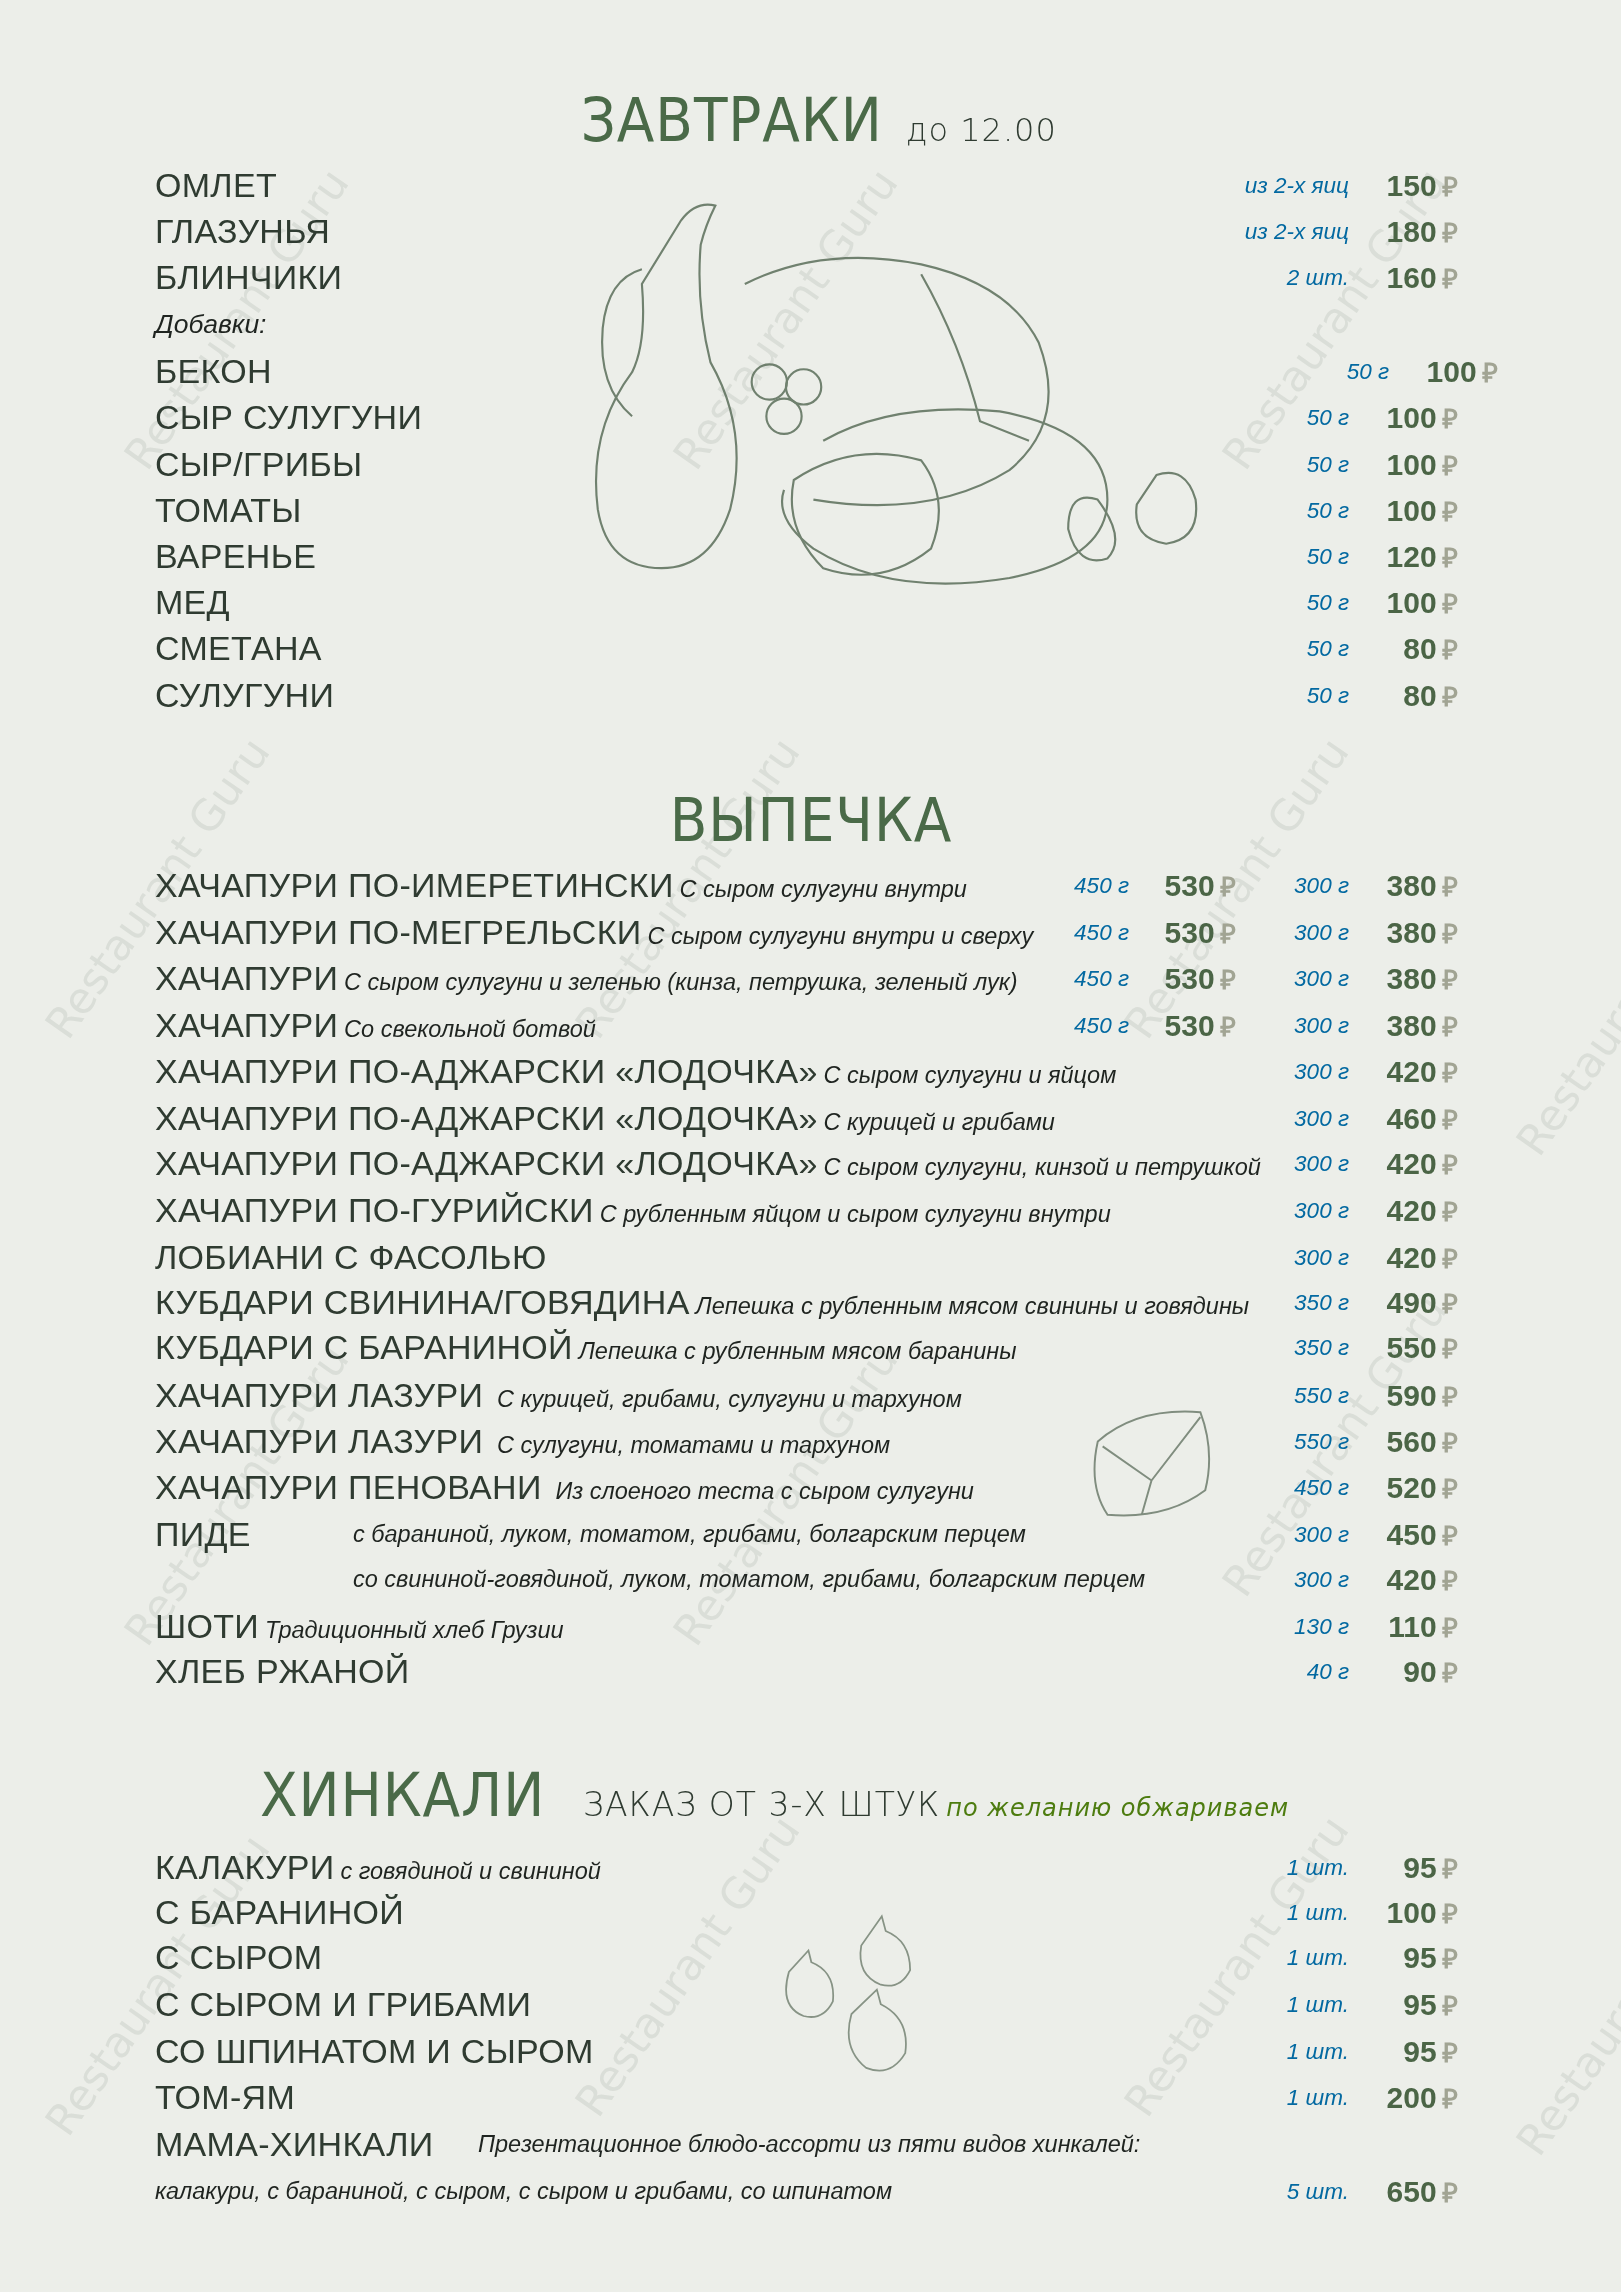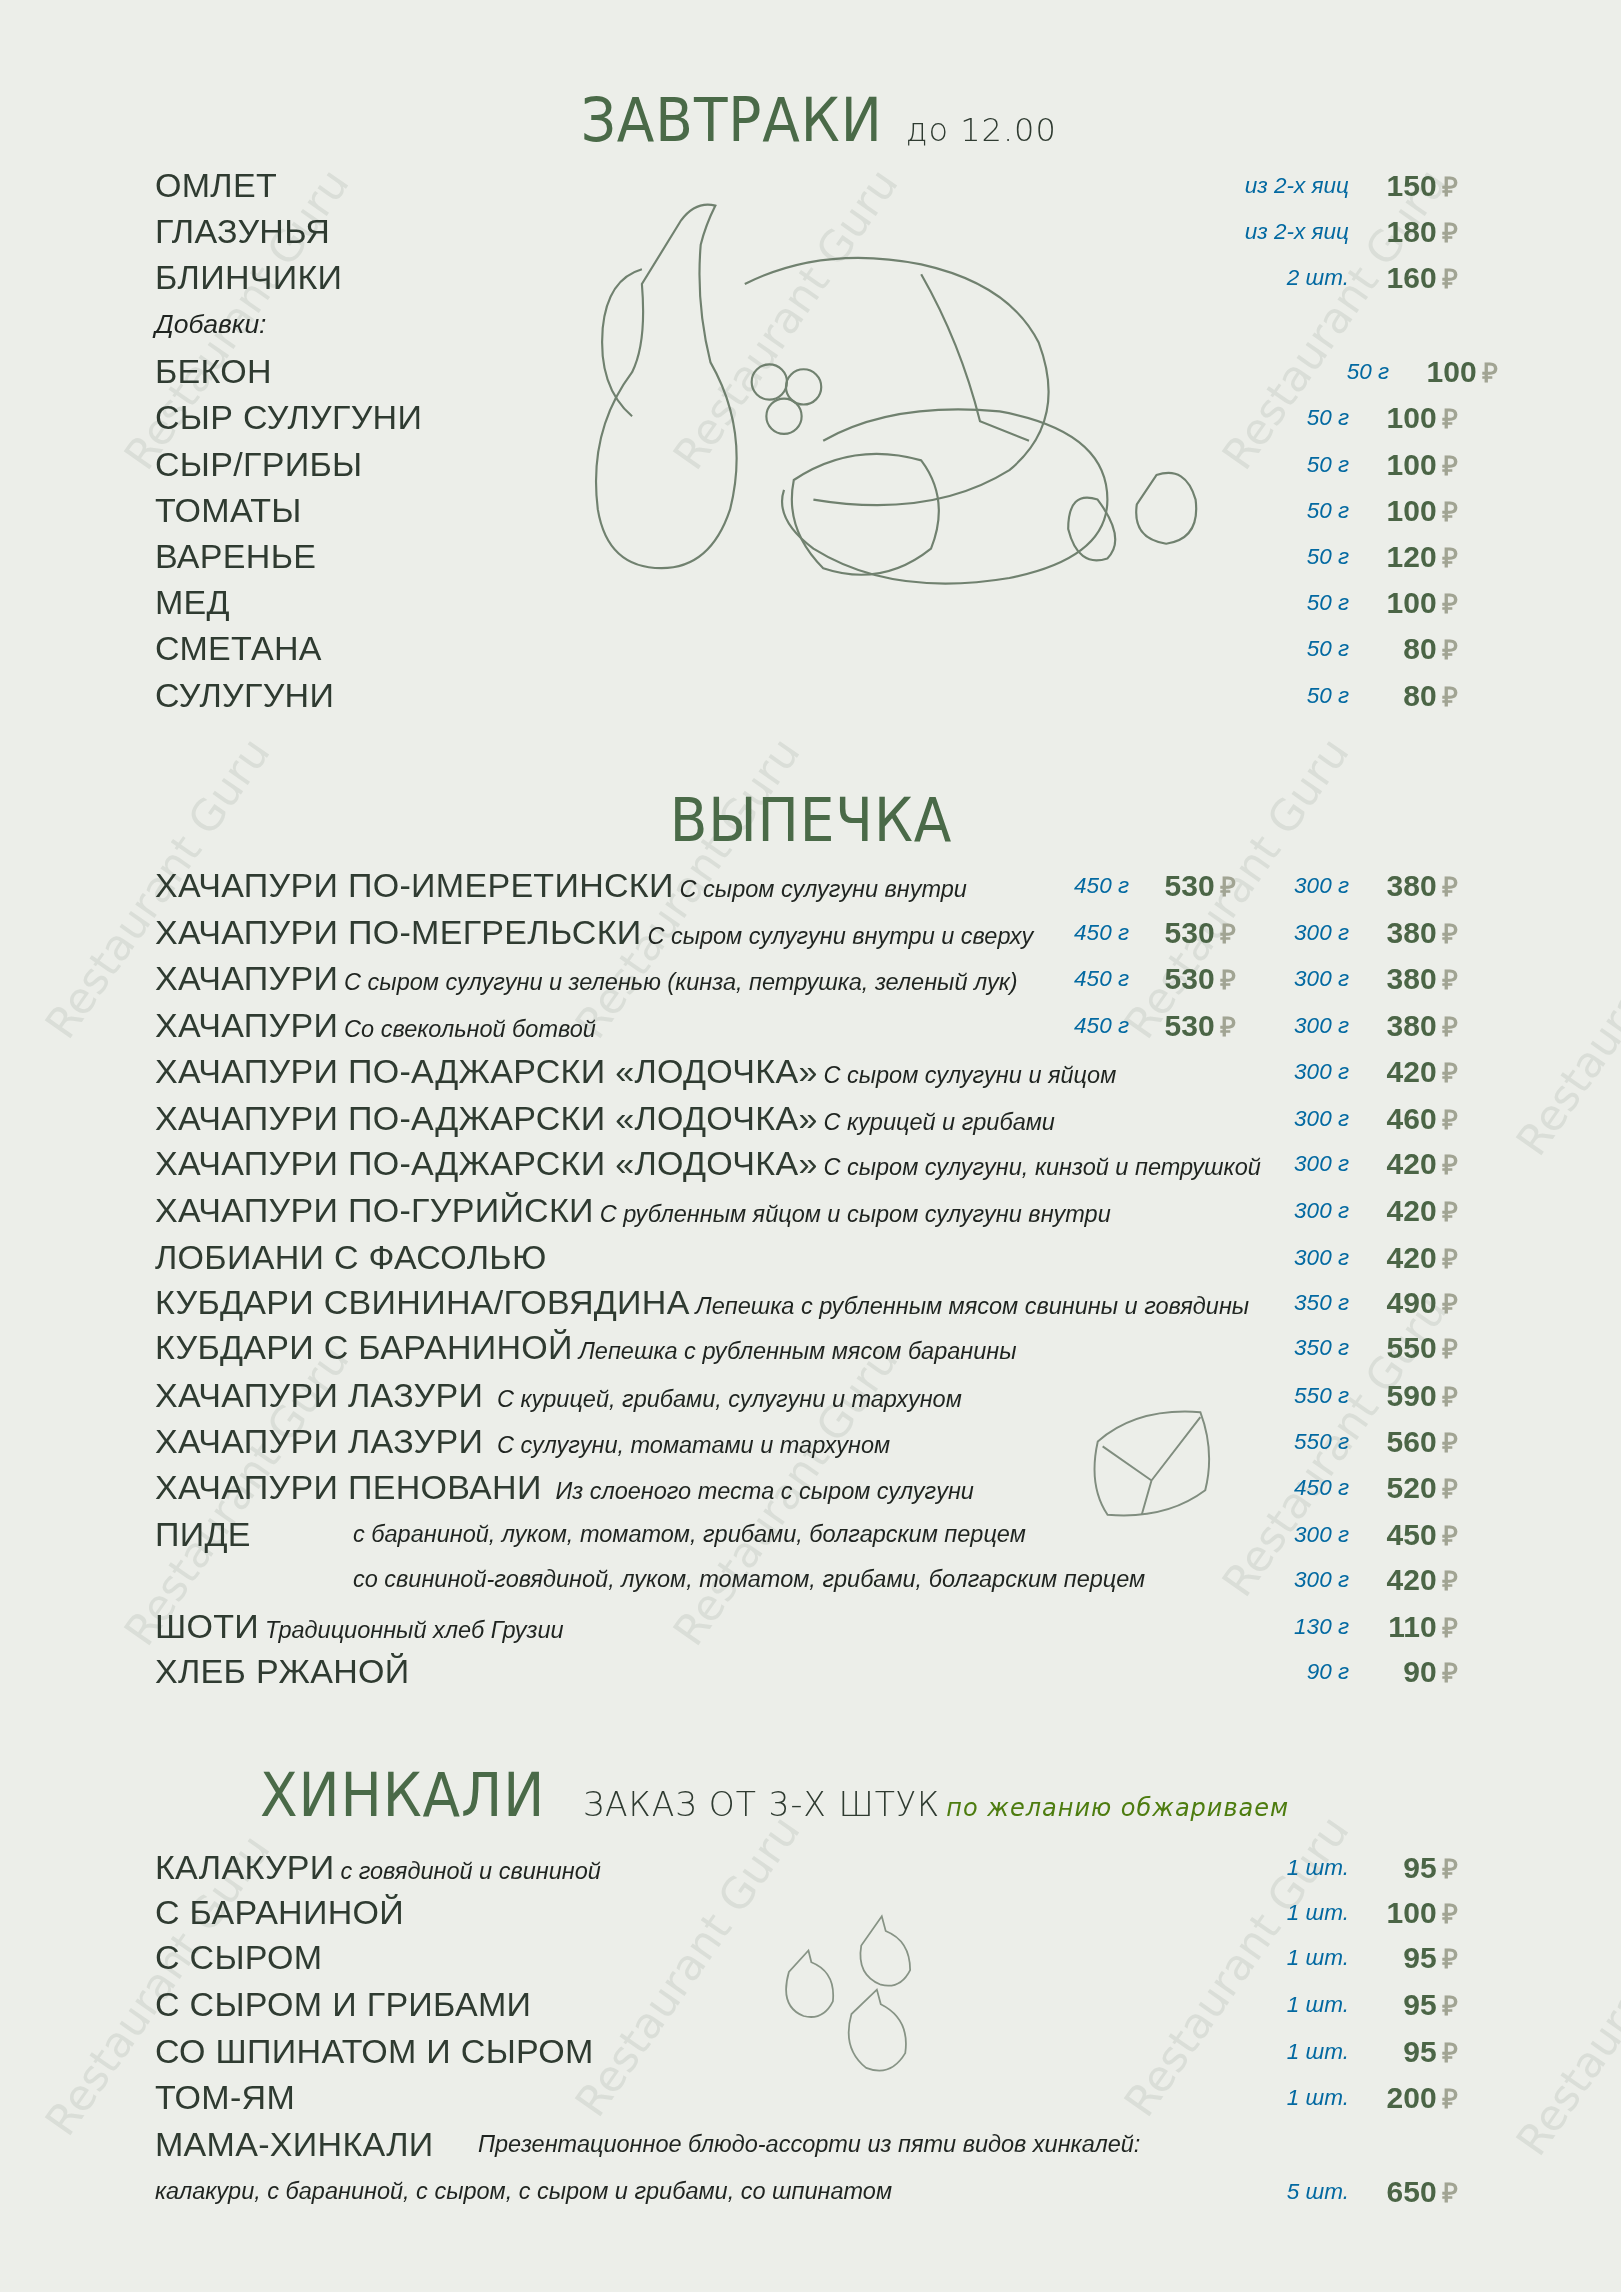--- a/index.html
+++ b/index.html
@@ -250,21 +250,21 @@
   <span class="weight w2">300 г</span>
   <span class="price p2"><span>420</span><span class="rub">₽</span></span>
 </div>
 <div class="row" style="top:1605px;">
   <span class="name"><span>ШОТИ</span><span class="desc">Традиционный хлеб Грузии</span></span>
   <span class="weight w2">130 г</span>
   <span class="price p2"><span>110</span><span class="rub">₽</span></span>
 </div>
 <div class="row" style="top:1650px;">
   <span class="name">ХЛЕБ РЖАНОЙ</span>
-  <span class="weight w2">90 г</span>
+  <span class="weight w2">40 г</span>
   <span class="price p2"><span>90</span><span class="rub">₽</span></span>
 </div>
 
 <div class="section-title" style="top:1759px; text-align:left; left:260px;">
   <span class="big" style="transform-origin:left;">ХИНКАЛИ</span>
   <span class="sub">ЗАКАЗ ОТ 3-Х ШТУК</span>
   <span class="note">по желанию обжариваем</span>
 </div>
 
 <div class="row" style="top:1846px;">

